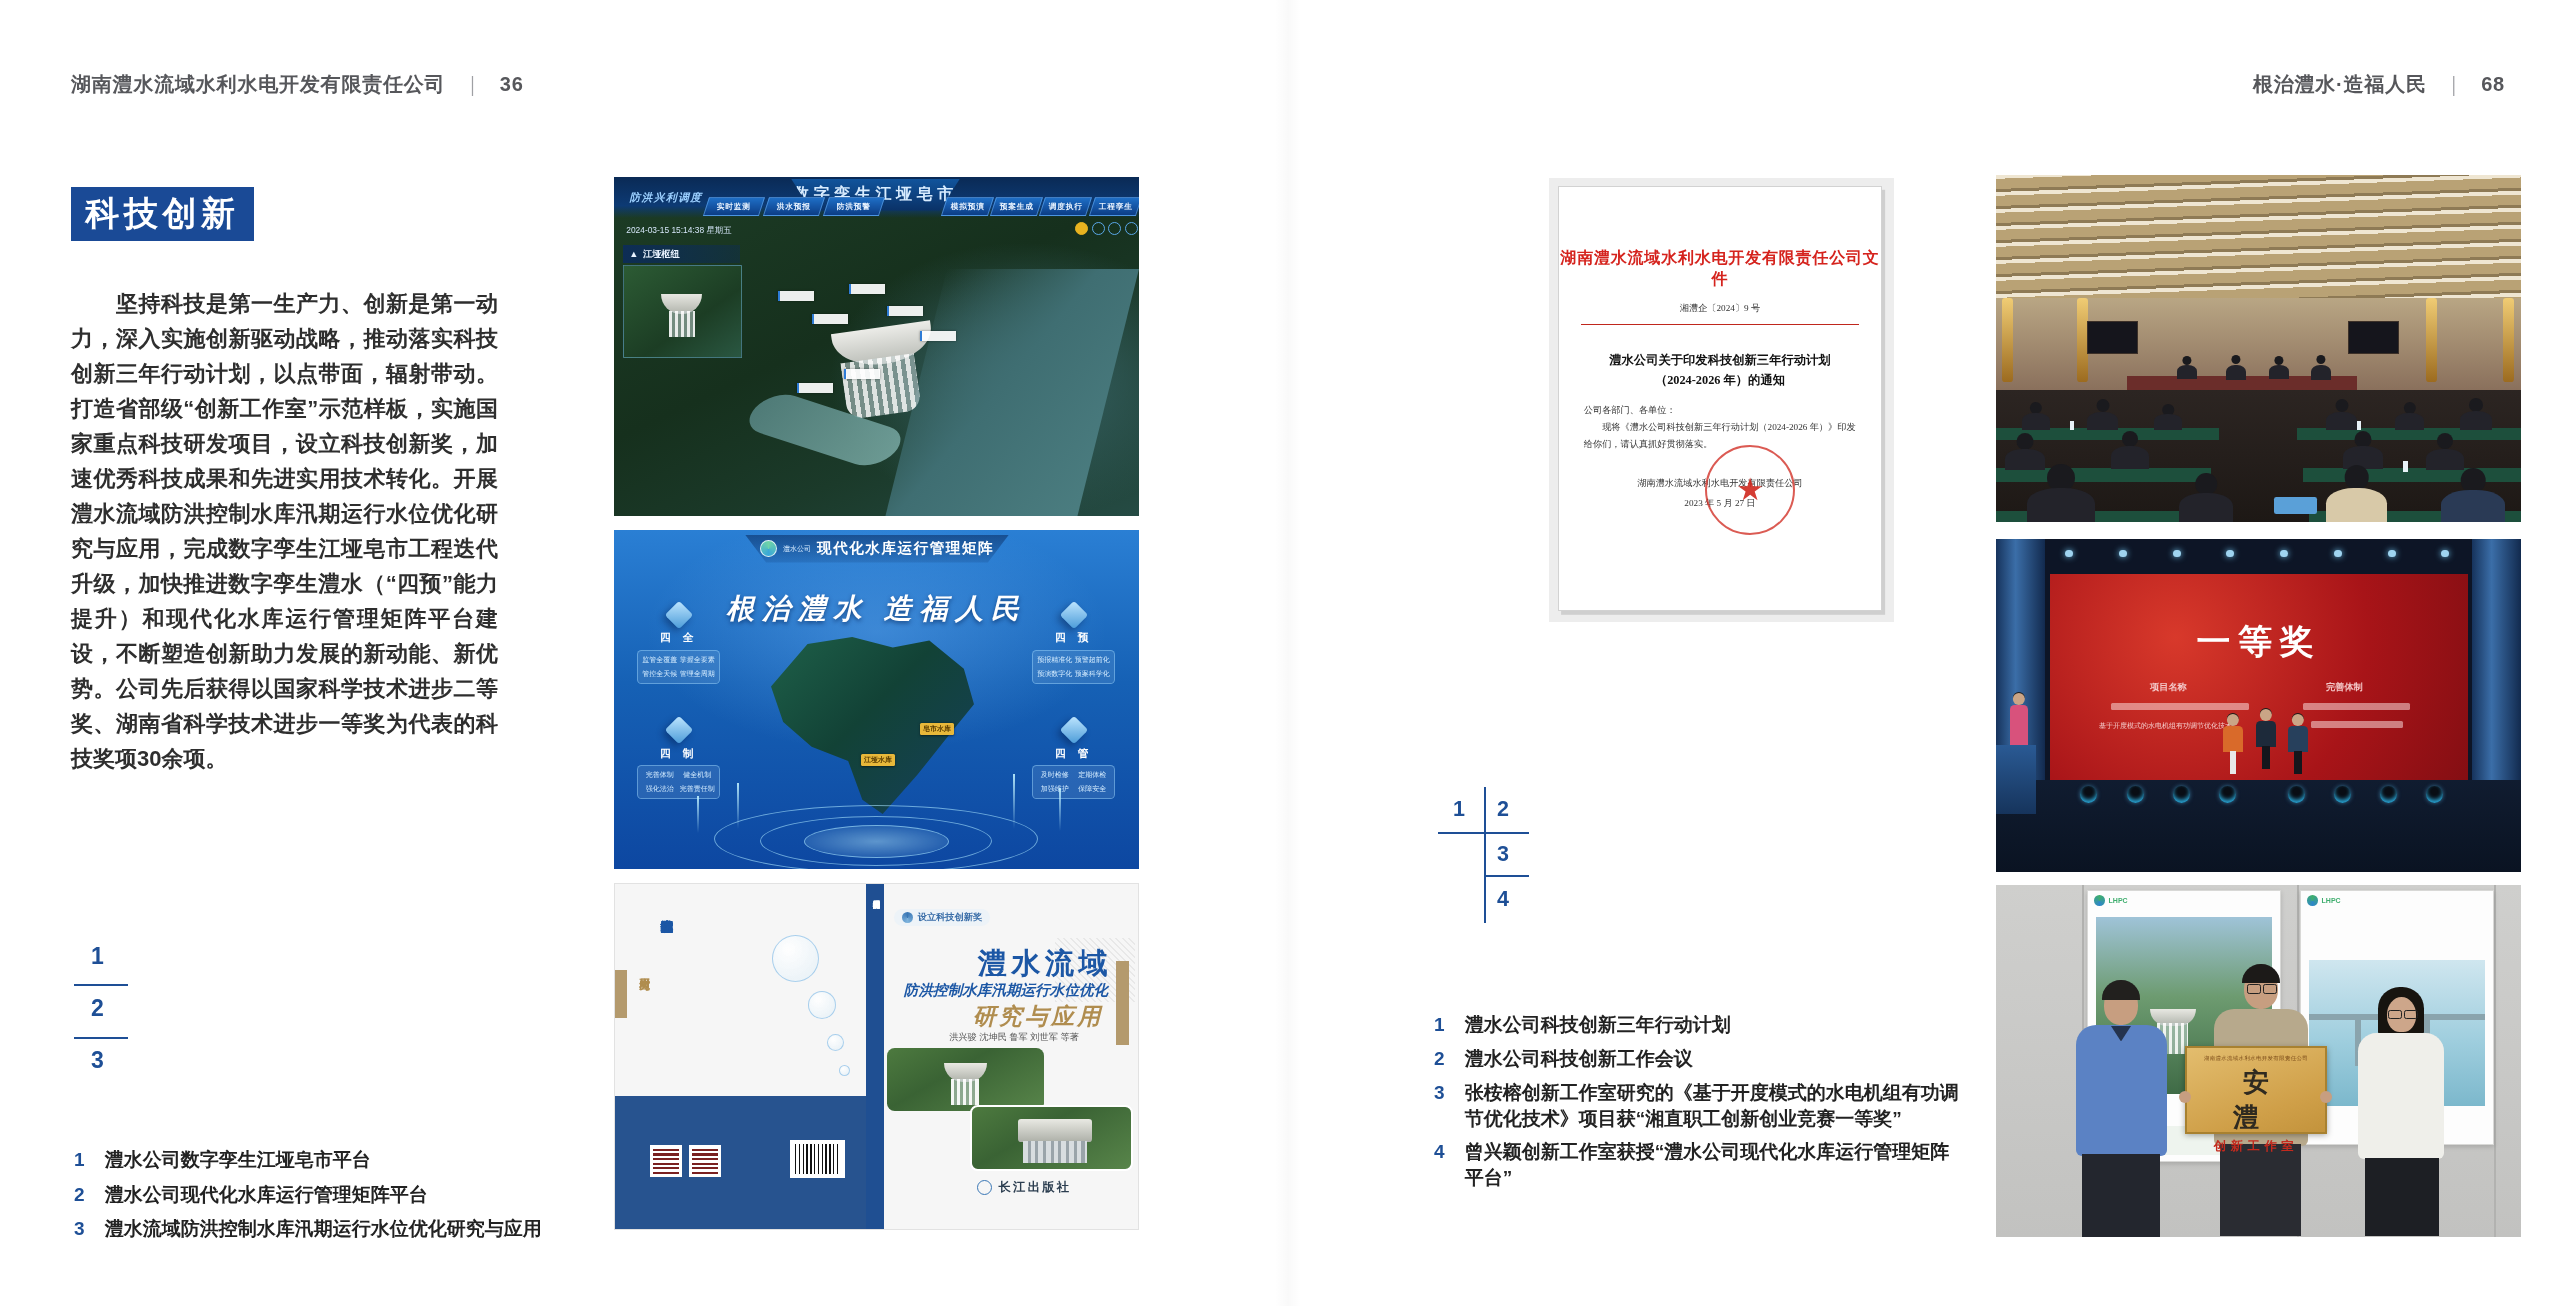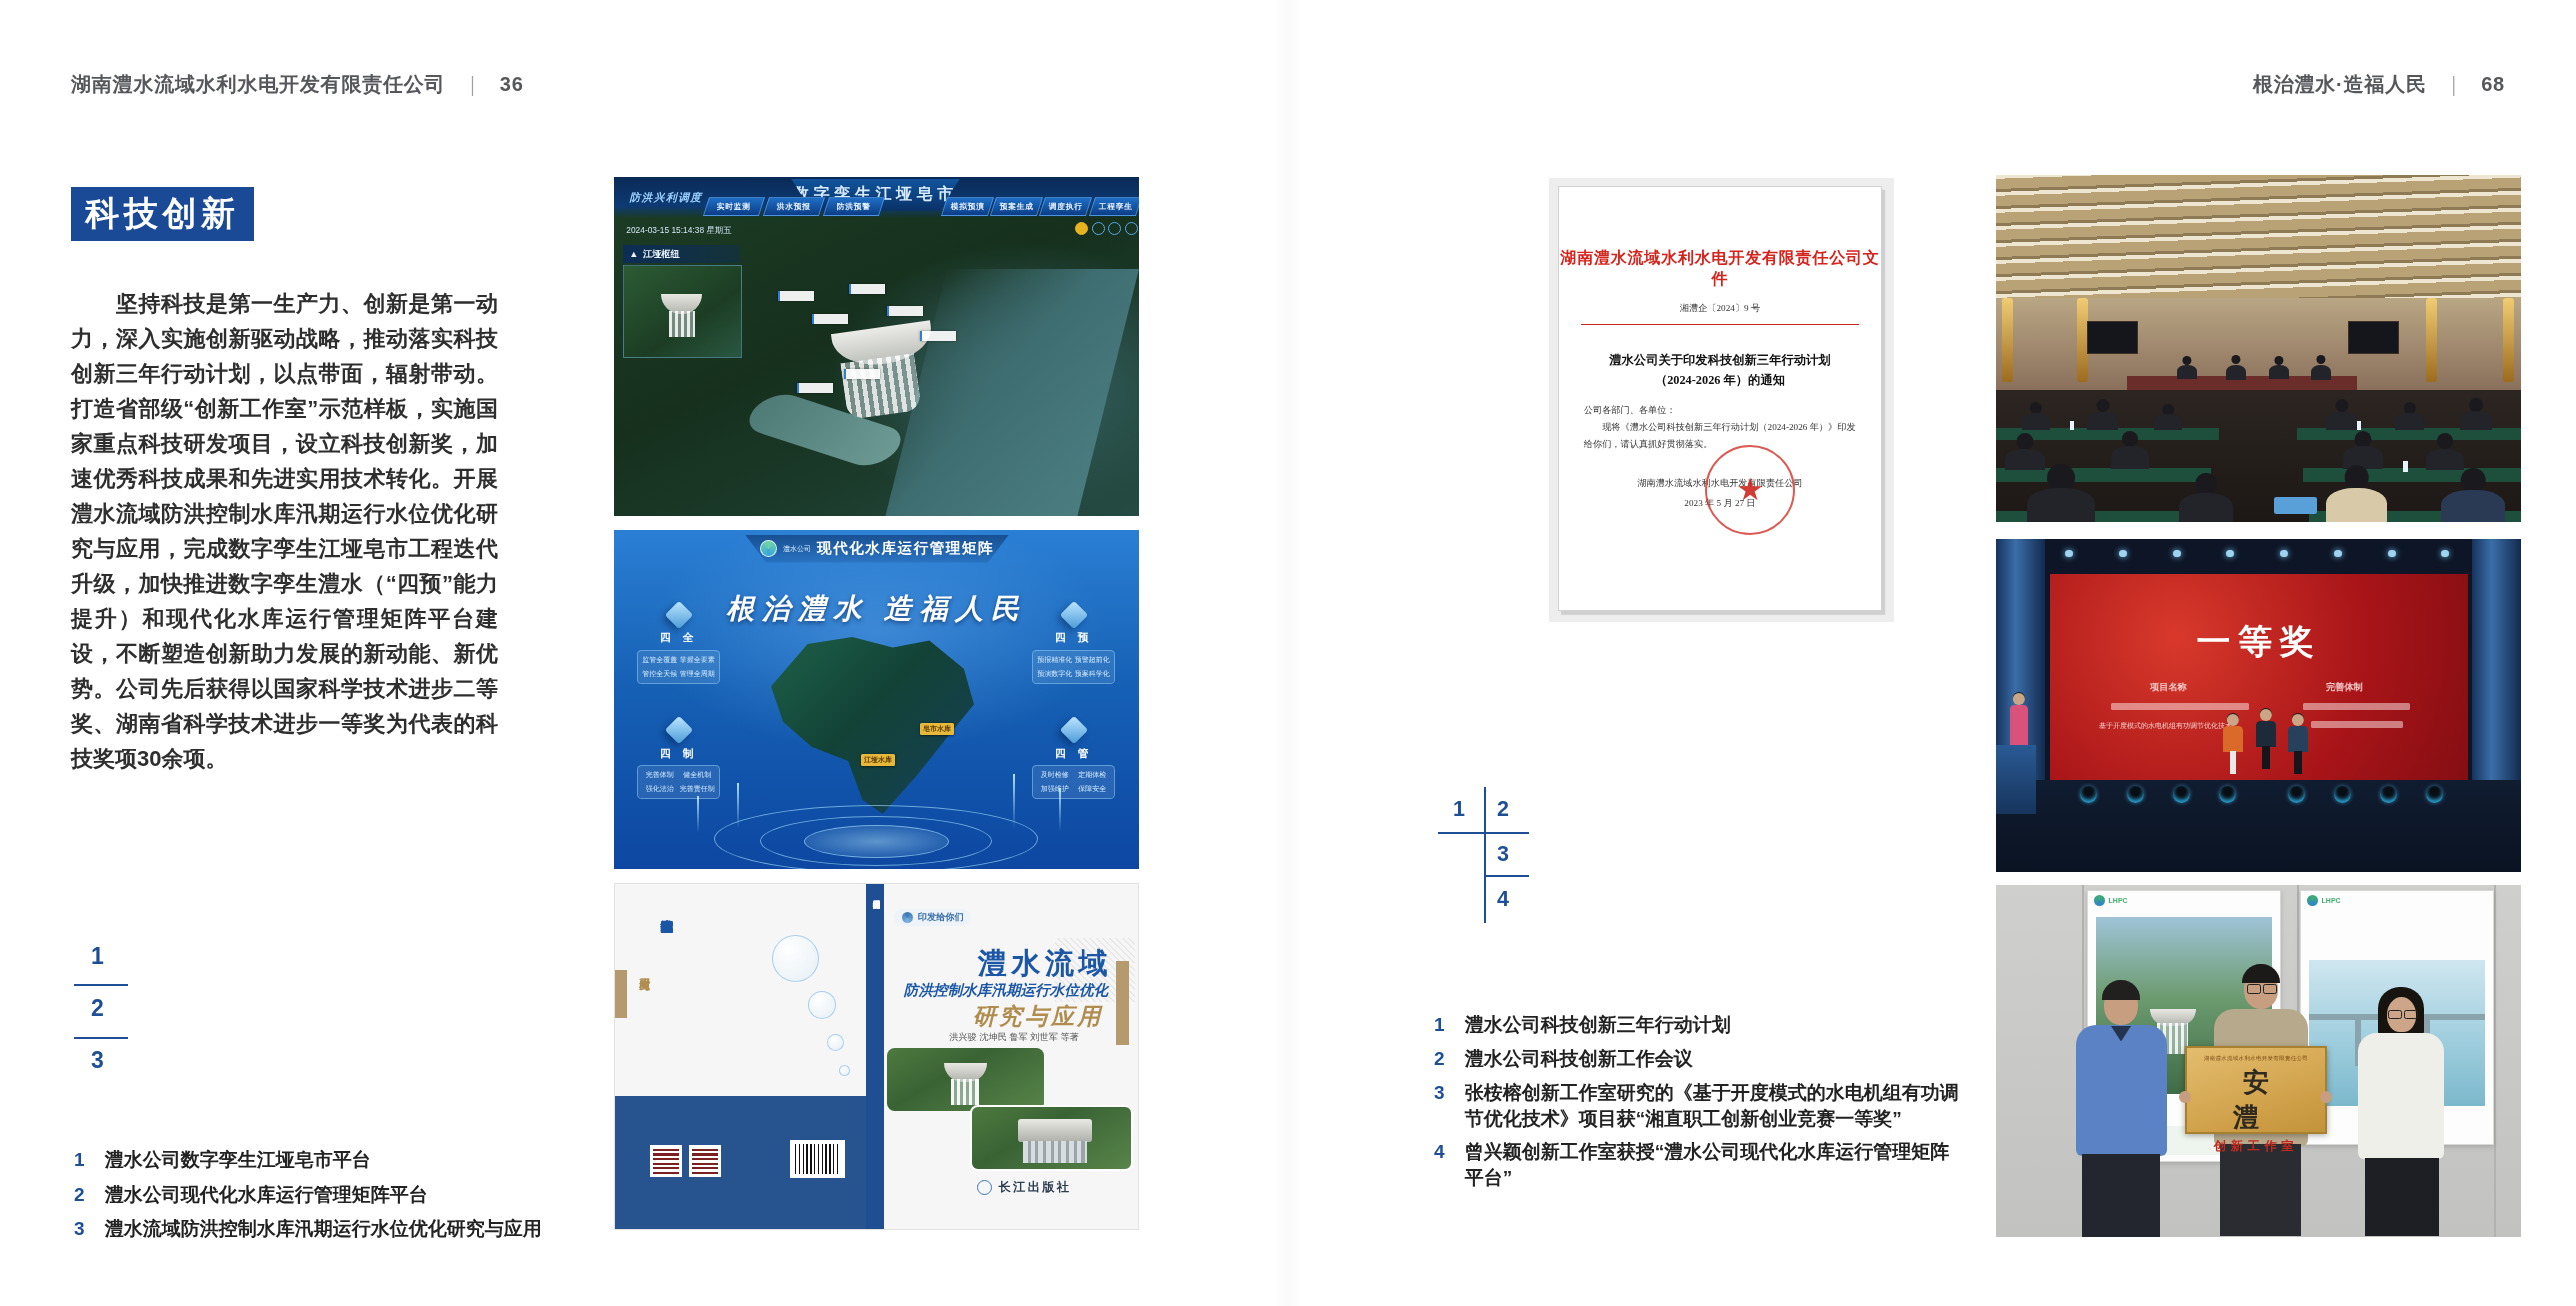--- a/index.html
+++ b/index.html
@@ -330,21 +330,21 @@
       </div>
     <div class="bk-qr" style="left:74px;top:261px;">
         <div></div>
       </div>
     <div class="bk-bar" style="left:175px;top:256px;">
         <div></div>
       </div>
 
     <div style="position:absolute;left:279px;top:24.6px;display:flex;align-items:center;gap:4.6px;background:#edf3f8;border-radius:9.2px;padding:2.3px 7.7px;">
       <span style="width:11.5px;height:11.5px;border-radius:50%;background:conic-gradient(#3a77b5,#7db2dc,#3a77b5);display:inline-block;"></span>
-      <span style="font-size:9.2px;color:#3a6ea8;font-weight:700;">印发给你们</span>
+      <span style="font-size:9.2px;color:#3a6ea8;font-weight:700;">设立科技创新奖</span>
     </div>
     <div style="position:absolute;right:3.1px;top:54px;width:80px;height:64px;background:repeating-linear-gradient(45deg,rgba(0,0,0,.06) 0 1.5px,rgba(0,0,0,0) 1.5px 4.6px);"></div>
     <div style="position:absolute;left:501px;top:77px;width:13px;height:84px;background:#b49a6d;"></div>
     <div style="position:absolute;left:361px;top:60px;width:138px;text-align:center;font-size:29px;font-weight:700;color:#1c57a5;letter-spacing:4.6px;">澧水流域</div>
     <div style="position:absolute;left:276px;top:97px;width:230px;text-align:center;font-size:14.6px;font-weight:700;font-style:italic;color:#1c57a5;">防洪控制水库汛期运行水位优化</div>
     <div style="position:absolute;left:346px;top:117px;width:154px;text-align:center;font-size:23px;font-weight:700;font-style:italic;color:#b08d4f;letter-spacing:3.1px;">研究与应用</div>
     <div style="position:absolute;left:307px;top:147px;width:184px;text-align:center;font-size:9.2px;color:#555;">洪兴骏  沈坤民  鲁军  刘世军  等著</div>
     <div class="bk-photo" style="left:272px;top:164px;width:157px;height:63px;">
       <div class="bk-dam" style="left:57px;top:15.4px;width:43px;height:18.4px;"></div>
       <div style="position:absolute;left:64px;top:31px;width:28px;height:26px;background:repeating-linear-gradient(90deg,rgba(255,255,255,.95) 0 3.1px,rgba(215,228,228,.5) 3.1px 6.1px);"></div>

